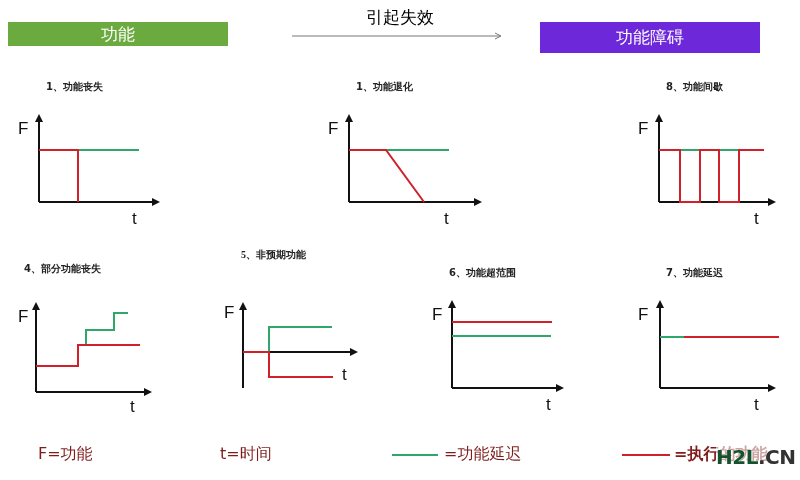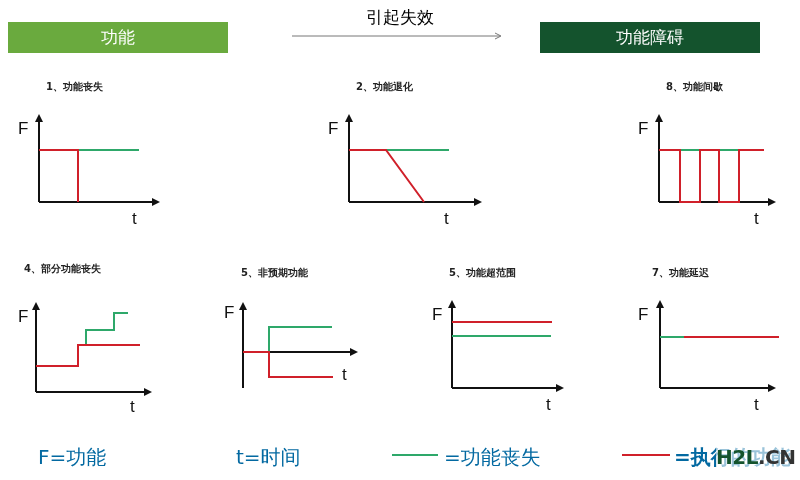--- a/index.html
+++ b/index.html
@@ -4,28 +4,28 @@
 <style>
   html, body { margin: 0; padding: 0; }
   body {
     width: 800px; height: 480px; background: #ffffff; position: relative; overflow: hidden;
     font-family: "DejaVu Sans", "Liberation Sans", sans-serif; color: #222;
   }
   .box {
     position: absolute; color: #fff; font-size: 17px;
     display: flex; align-items: center; justify-content: center;
   }
-  #box-function { left: 8px; top: 22px; width: 220px; height: 31px; background: #6aaa3e; }
-  #box-failure { left: 540px; top: 22px; width: 220px; height: 31px; background: #14532d; font-family: "DejaVu Serif", serif; }
+  #box-function { left: 8px; top: 22px; width: 220px; height: 24px; background: #6aaa3e; }
+  #box-failure { left: 540px; top: 22px; width: 220px; height: 31px; background: #6d28d9; font-family: "DejaVu Serif", serif; }
   #arrow-label { position: absolute; left: 300px; top: 6px; width: 200px; text-align: center; font-size: 17px; color: #000000; }
   #arrow-svg { position: absolute; left: 290px; top: 30px; }
   .panel-title { position: absolute; font-size: 10px; font-weight: bold; color: #222; white-space: nowrap; }
   svg.diag { position: absolute; overflow: visible; }
   .axis-label { font-family: "Liberation Sans", sans-serif; font-size: 17px; fill: #111; }
-  .legend { position: absolute; top: 444px; font-size: 20px; color: #0369a1; white-space: nowrap; }
+  .legend { position: absolute; top: 444px; font-size: 16px; color: #7f1d1d; white-space: nowrap; }
   .legend-line { position: absolute; top: 454px; height: 2px; }
   #watermark {
     position: absolute; left: 716px; top: 445px; font-family: "DejaVu Sans", sans-serif;
     font-weight: bold; font-size: 20px; letter-spacing: -0.5px; background: rgba(255,255,255,0.6);
   }
   #watermark .a { color: #14532d; }
   #watermark .b { color: #333; text-align: right; }
 </style>
 </head>
 <body>
@@ -47,21 +47,21 @@
   <text class="axis-label" x="4" y="22">F</text>
   <text class="axis-label" x="118" y="112">t</text>
   <line x1="25" y1="90" x2="25" y2="8" stroke="#111" stroke-width="2"></line>
     <polygon points="21,10 25,2 29,10" fill="#111"></polygon>
   <line x1="25" y1="90" x2="140" y2="90" stroke="#111" stroke-width="2"></line>
     <polygon points="138,86 146,90 138,94" fill="#111"></polygon>
   <line x1="64" y1="38" x2="125" y2="38" stroke="#2ea86a" stroke-width="2"></line>
   <polyline points="25,38 64,38 64,90" fill="none" stroke="#d0202a" stroke-width="2"></polyline>
 </svg>
 
-<div class="panel-title" style="left:356px; top:80px;">2、功能退化</div>
+<div class="panel-title" style="left:356px; top:80px;">1、功能退化</div>
 <svg class="diag" style="left:324px; top:112px;" width="160" height="115">
   <text class="axis-label" x="4" y="22">F</text>
   <text class="axis-label" x="120" y="112">t</text>
   <line x1="25" y1="90" x2="25" y2="8" stroke="#111" stroke-width="2"></line>
     <polygon points="21,10 25,2 29,10" fill="#111"></polygon>
   <line x1="25" y1="90" x2="152" y2="90" stroke="#111" stroke-width="2"></line>
     <polygon points="150,86 158,90 150,94" fill="#111"></polygon>
   <line x1="62" y1="38" x2="125" y2="38" stroke="#2ea86a" stroke-width="2"></line>
   <polyline points="25,38 62,38 100,90" fill="none" stroke="#d0202a" stroke-width="2"></polyline>
 </svg>
@@ -83,58 +83,58 @@
   <text class="axis-label" x="4" y="22">F</text>
   <text class="axis-label" x="116" y="112">t</text>
   <line x1="22" y1="92" x2="22" y2="8" stroke="#111" stroke-width="2"></line>
     <polygon points="18,10 22,2 26,10" fill="#111"></polygon>
   <line x1="22" y1="92" x2="132" y2="92" stroke="#111" stroke-width="2"></line>
     <polygon points="130,88 138,92 130,96" fill="#111"></polygon>
   <polyline points="72,45 72,30 100,30 100,13 114,13" fill="none" stroke="#2ea86a" stroke-width="2"></polyline>
   <polyline points="22,66 64,66 64,45 126,45" fill="none" stroke="#d0202a" stroke-width="2"></polyline>
 </svg>
 
-<div class="panel-title" style="left:241px; top:266px;">5、非预期功能</div>
+<div class="panel-title" style="left:241px; top:248px;font-family:Liberation Serif, serif;">5、非预期功能</div>
 <svg class="diag" style="left:222px; top:300px;" width="160" height="100">
   <text class="axis-label" x="2" y="18">F</text>
   <text class="axis-label" x="120" y="80">t</text>
   <line x1="21" y1="88" x2="21" y2="8" stroke="#111" stroke-width="2"></line>
     <polygon points="17,10 21,2 25,10" fill="#111"></polygon>
   <line x1="21" y1="52" x2="130" y2="52" stroke="#111" stroke-width="2"></line>
     <polygon points="128,48 136,52 128,56" fill="#111"></polygon>
   <polyline points="47,52 47,27 110,27" fill="none" stroke="#2ea86a" stroke-width="2"></polyline>
   <polyline points="21,52 47,52 47,77 111,77" fill="none" stroke="#d0202a" stroke-width="2"></polyline>
 </svg>
 
-<div class="panel-title" style="left:449px; top:266px;">5、功能超范围</div>
+<div class="panel-title" style="left:449px; top:266px;">6、功能超范围</div>
 <svg class="diag" style="left:428px; top:300px;" width="170" height="115">
   <text class="axis-label" x="4" y="20">F</text>
   <text class="axis-label" x="118" y="110">t</text>
   <line x1="24" y1="88" x2="24" y2="6" stroke="#111" stroke-width="2"></line>
     <polygon points="20,8 24,0 28,8" fill="#111"></polygon>
   <line x1="24" y1="88" x2="130" y2="88" stroke="#111" stroke-width="2"></line>
     <polygon points="128,84 136,88 128,92" fill="#111"></polygon>
   <line x1="24" y1="22" x2="124" y2="22" stroke="#d0202a" stroke-width="2"></line>
   <line x1="24" y1="36" x2="123" y2="36" stroke="#2ea86a" stroke-width="2"></line>
 </svg>
 
-<div class="panel-title" style="left:652px; top:266px;text-align:right;">7、功能延迟</div>
+<div class="panel-title" style="left:666px; top:266px;text-align:right;">7、功能延迟</div>
 <svg class="diag" style="left:634px; top:300px;" width="160" height="115">
   <text class="axis-label" x="4" y="20">F</text>
   <text class="axis-label" x="120" y="110">t</text>
   <line x1="26" y1="88" x2="26" y2="6" stroke="#111" stroke-width="2"></line>
     <polygon points="22,8 26,0 30,8" fill="#111"></polygon>
   <line x1="26" y1="88" x2="136" y2="88" stroke="#111" stroke-width="2"></line>
     <polygon points="134,84 142,88 134,92" fill="#111"></polygon>
   <line x1="26" y1="37" x2="50" y2="37" stroke="#2ea86a" stroke-width="2"></line>
   <line x1="50" y1="37" x2="145" y2="37" stroke="#d0202a" stroke-width="2"></line>
 </svg>
 
 <div class="legend" style="left:38px;">F=功能</div>
-<div class="legend" style="left:236px;text-align:right;">t=时间</div>
+<div class="legend" style="left:220px;text-align:right;">t=时间</div>
 <div class="legend-line" style="left:392px; width:46px; background:#2ea86a;"></div>
-<div class="legend" style="left:444px;">=功能丧失</div>
+<div class="legend" style="left:444px;">=功能延迟</div>
 <div class="legend-line" style="left:622px; width:48px; background:#d0202a;"></div>
 <div class="legend" style="left:674px;font-weight:bold;">=执行的功能</div>
 
 <div id="watermark">
   <span class="a">H2L</span><span class="b">.CN</span>
 </div>
 
 </body></html>

